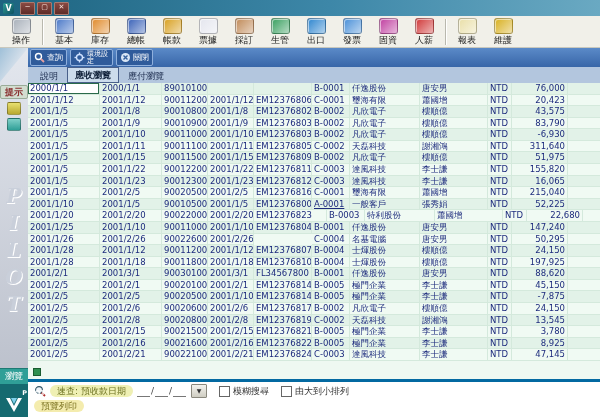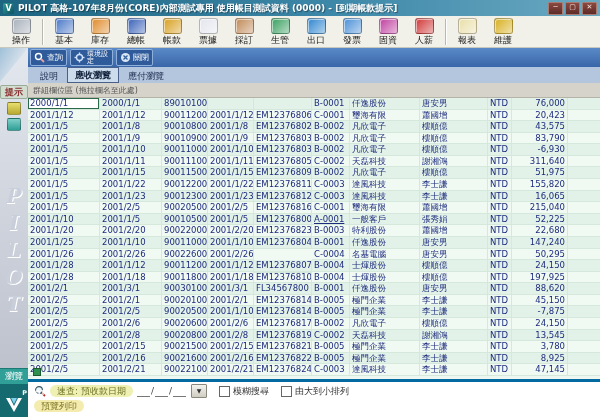--- a/index.html
+++ b/index.html
@@ -104,21 +104,20 @@
   .cb .box{width:9px;height:9px;background:#fff;border:1px solid #666;flex:0 0 auto;}
   .mag{flex:0 0 auto;}
 </style>
 </head>
 <body>
 
 <div class="app">
 
   <div class="titlebar">
     <div class="app-icon">V</div>
-    <div class="ttl">PILOT 高格-107年8月份(CORE)內部測試專用 使用帳目測試資料 (0000) - [到期帳款提示]</div>
     <div class="win-btn">─</div>
     <div class="win-btn">▢</div>
     <div class="win-btn">✕</div>
   </div>
 
   <div class="toolbar" id="toolbar">
       <div class="tb-item">
         <div class="tb-icon" style="background: linear-gradient(135deg, rgb(168, 176, 186), rgb(255, 255, 255) 160%);"></div>
         <span class="tb-label">操作</span>
       </div>
@@ -230,21 +229,20 @@
           <span>關閉</span>
         </div>
       </div>
 
       <div class="tabs" id="tabs">
           <div class="tab">說明</div>
           <div class="tab active">應收瀏覽</div>
           <div class="tab">應付瀏覽</div>
         </div>
 
-      <div class="group-bar">群組欄位區 (拖拉欄名至此處)</div>
 
       <div class="grid">
         <div class="grid-body" id="grid-body">
             <div class="g-row">
               <div class="g-cell focus" style="width: 72px;">2000/1/1</div>
               <div class="g-cell" style="width: 62px;">2000/1/1</div>
               <div class="g-cell" style="width: 46px;">890101001</div>
               <div class="g-cell" style="width: 46px;"></div>
               <div class="g-cell" style="width: 58px;"></div>
               <div class="g-cell" style="width: 38px;">B-0001</div>
@@ -382,21 +380,21 @@
               <div class="g-cell" style="width: 68px;">張秀娟</div>
               <div class="g-cell" style="width: 24px;">NTD</div>
               <div class="g-cell num" style="width: 56px;">52,225</div>
               <div class="g-cell g-fill"></div>
             </div>
             <div class="g-row">
               <div class="g-cell" style="width: 72px;">2001/1/20</div>
               <div class="g-cell" style="width: 62px;">2001/2/20</div>
               <div class="g-cell" style="width: 46px;">900220001</div>
               <div class="g-cell" style="width: 46px;">2001/2/20</div>
-              <div class="g-cell" style="width: 58px;">EM12376823</div>
+              <div class="g-cell" style="width: 73px;">EM12376823</div>
               <div class="g-cell" style="width: 38px;">B-0003</div>
               <div class="g-cell" style="width: 70px;">特利股份</div>
               <div class="g-cell" style="width: 68px;">蕭國增</div>
               <div class="g-cell" style="width: 24px;">NTD</div>
               <div class="g-cell num" style="width: 56px;">22,680</div>
               <div class="g-cell g-fill"></div>
             </div>
             <div class="g-row">
               <div class="g-cell" style="width: 72px;">2001/1/25</div>
               <div class="g-cell" style="width: 62px;">2001/1/10</div>

